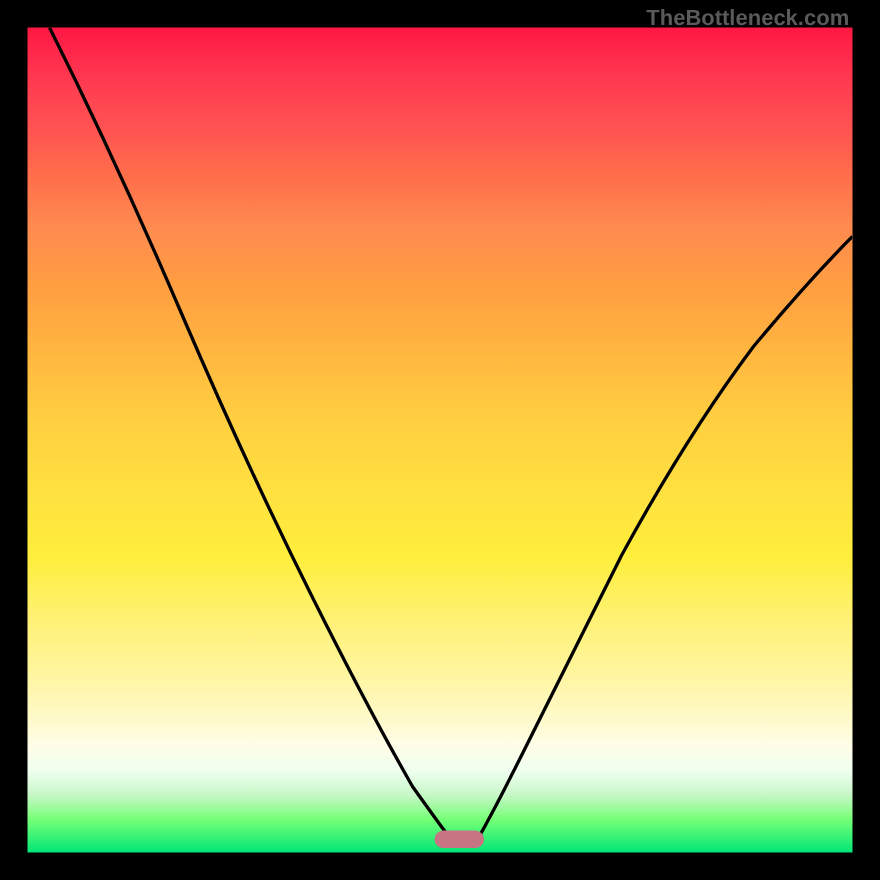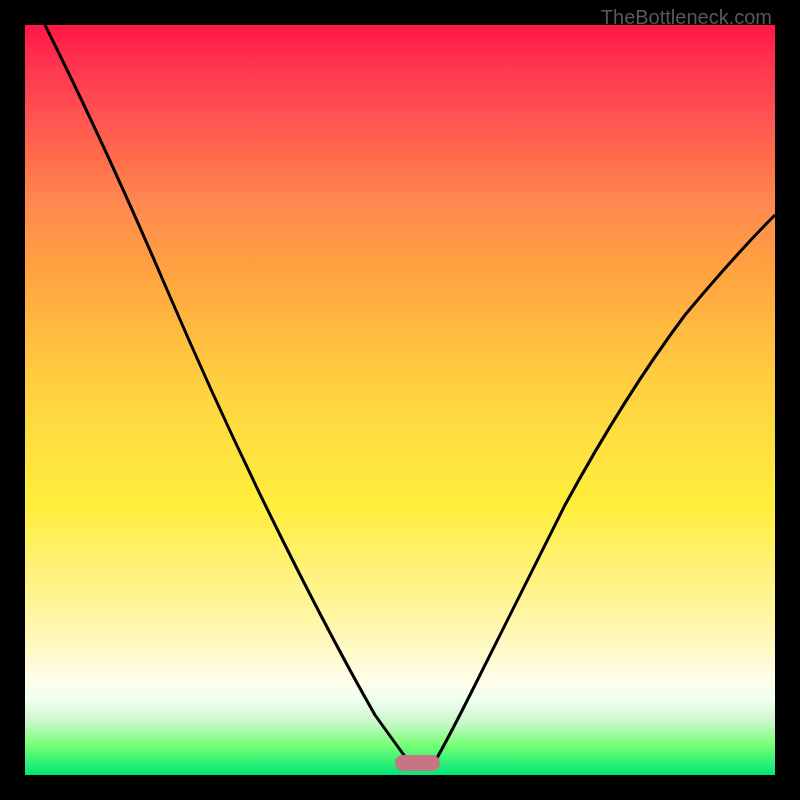--- a/index.html
+++ b/index.html
@@ -40,21 +40,21 @@
         #76ff76 96%,
         #00e676 100%
       );
     }
     .watermark {
       position: absolute;
       top: 6px;
       right: 28px;
       color: #5a5a5a;
       font-size: 20px;
-      font-weight: 400;
+      font-weight: 700;
       z-index: 10;
     }
     .curve-svg {
       position: absolute;
       left: 0;
       top: 0;
       width: 100%;
       height: 100%;
     }
     .marker {

